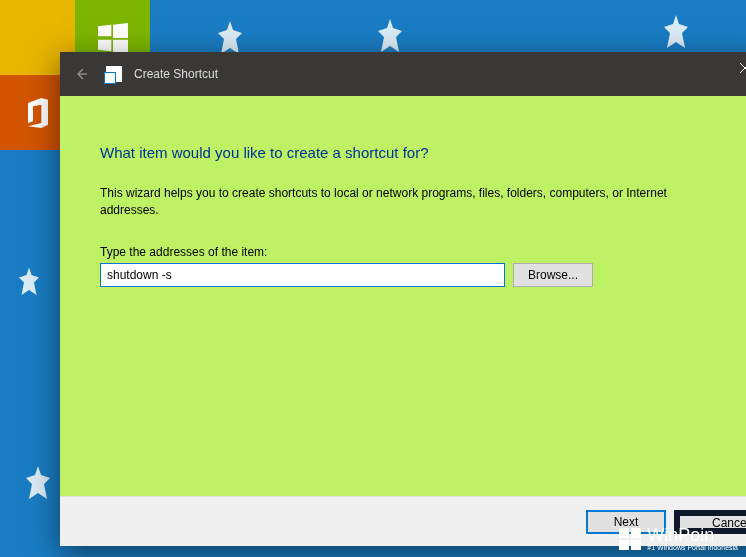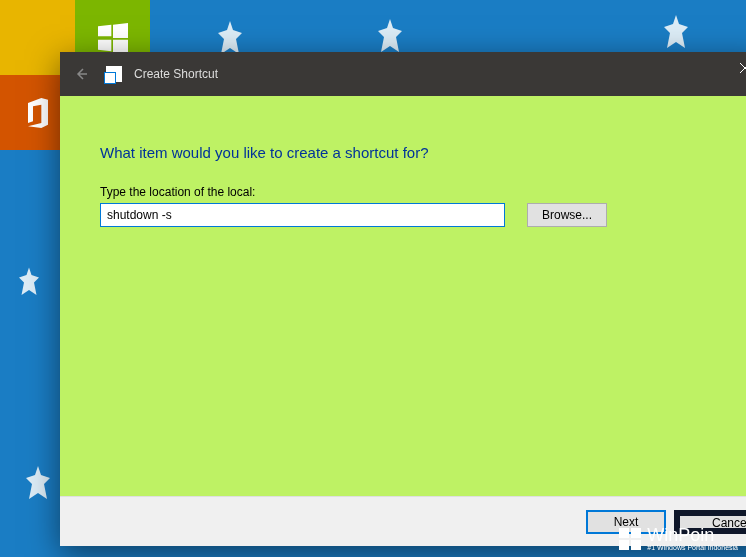--- a/index.html
+++ b/index.html
@@ -119,21 +119,21 @@
       line-height: 1.4;
       margin-bottom: 26px;
     }
     .label {
       font-size: 12px;
       color: #000;
       margin-bottom: 4px;
     }
     .input-row {
       display: flex;
-      gap: 22px;
+      gap: 8px;
       align-items: flex-start;
     }
     .location-input {
       flex: 0 0 405px;
       height: 24px;
       border: 1px solid #0078d7;
       padding: 2px 6px;
       font-size: 12px;
       font-family: inherit;
       outline: none;
@@ -259,21 +259,22 @@
     <div class="title-text">Create Shortcut</div>
     <div class="close-btn">
       <svg width="12" height="12" viewBox="0 0 12 12">
         <path stroke="currentColor" stroke-width="1" d="M1 1l10 10M11 1L1 11"></path>
       </svg>
     </div>
   </div>
 
   <div class="content">
     <h1 class="heading">What item would you like to create a shortcut for?</h1>
-    <p class="label">Type the location of the local:</p>
+    <p class="description">This wizard helps you to create shortcuts to local or network programs, files, folders, computers, or Internet addresses.</p>
+    <p class="label">Type the addresses of the item:</p>
     <div class="input-row">
       <input class="location-input" type="text" value="shutdown -s" style="">
       <button class="browse-btn">Browse...</button>
     </div>
   </div>
 
   <div class="footer">
     <button class="next-btn">Next</button>
     <button class="cancel-btn">Cancel</button>
   </div>

